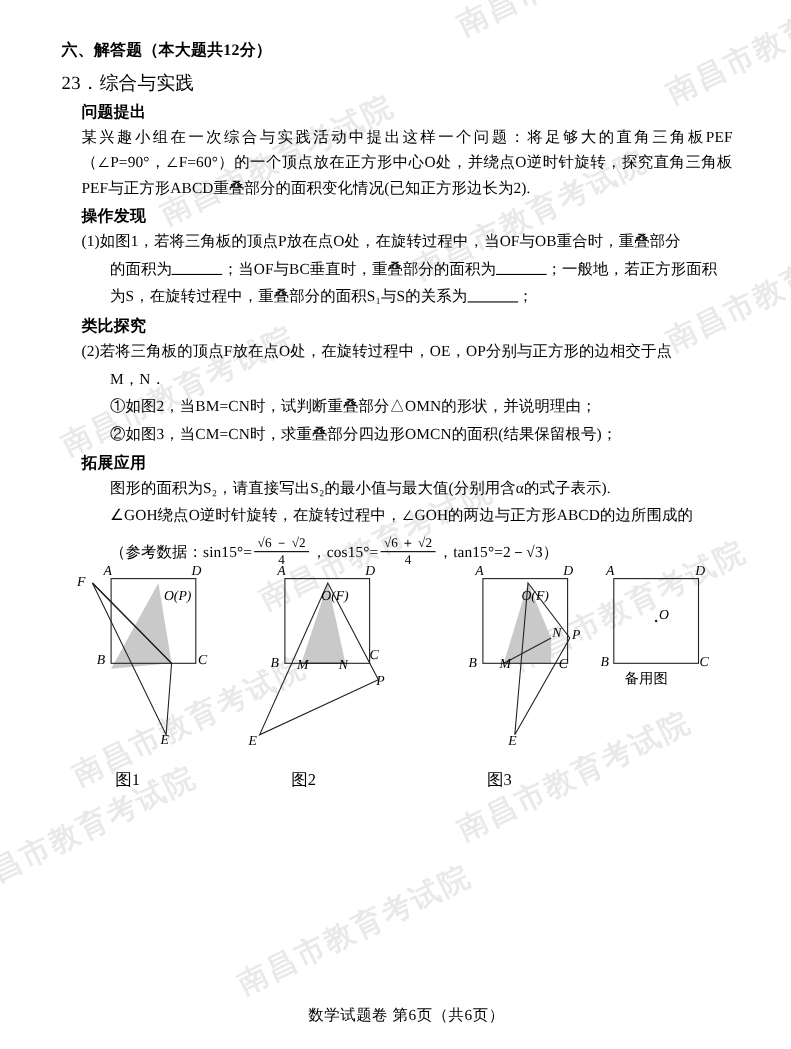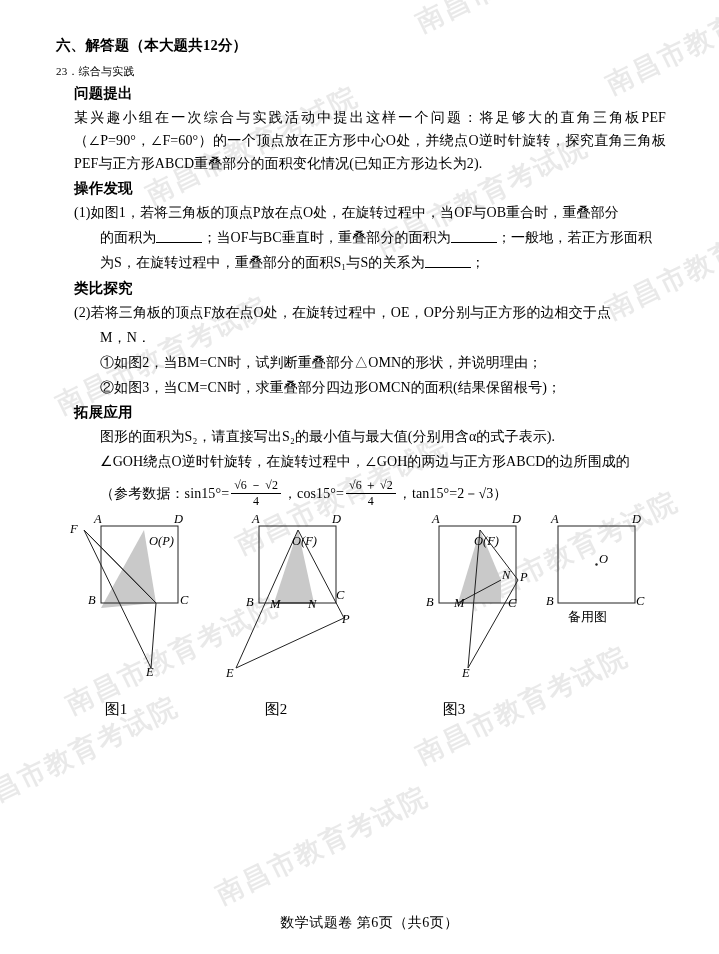--- a/index.html
+++ b/index.html
@@ -48,21 +48,21 @@
     width: 610px;
     z-index: 10;
   }
   .sec-title {
     font-size: 14.5px;
     font-weight: bold;
     margin-bottom: 9px;
     letter-spacing: 0.2px;
   }
   .q-line {
-    font-size: 11px;
+    font-size: 17px;
     margin-bottom: 5px;
     letter-spacing: 0.2px;
   }
   .sub-head {
     font-size: 14.5px;
     font-weight: bold;
     margin: 4px 0 3px 18px;
     letter-spacing: 0.2px;
   }
   .para {

